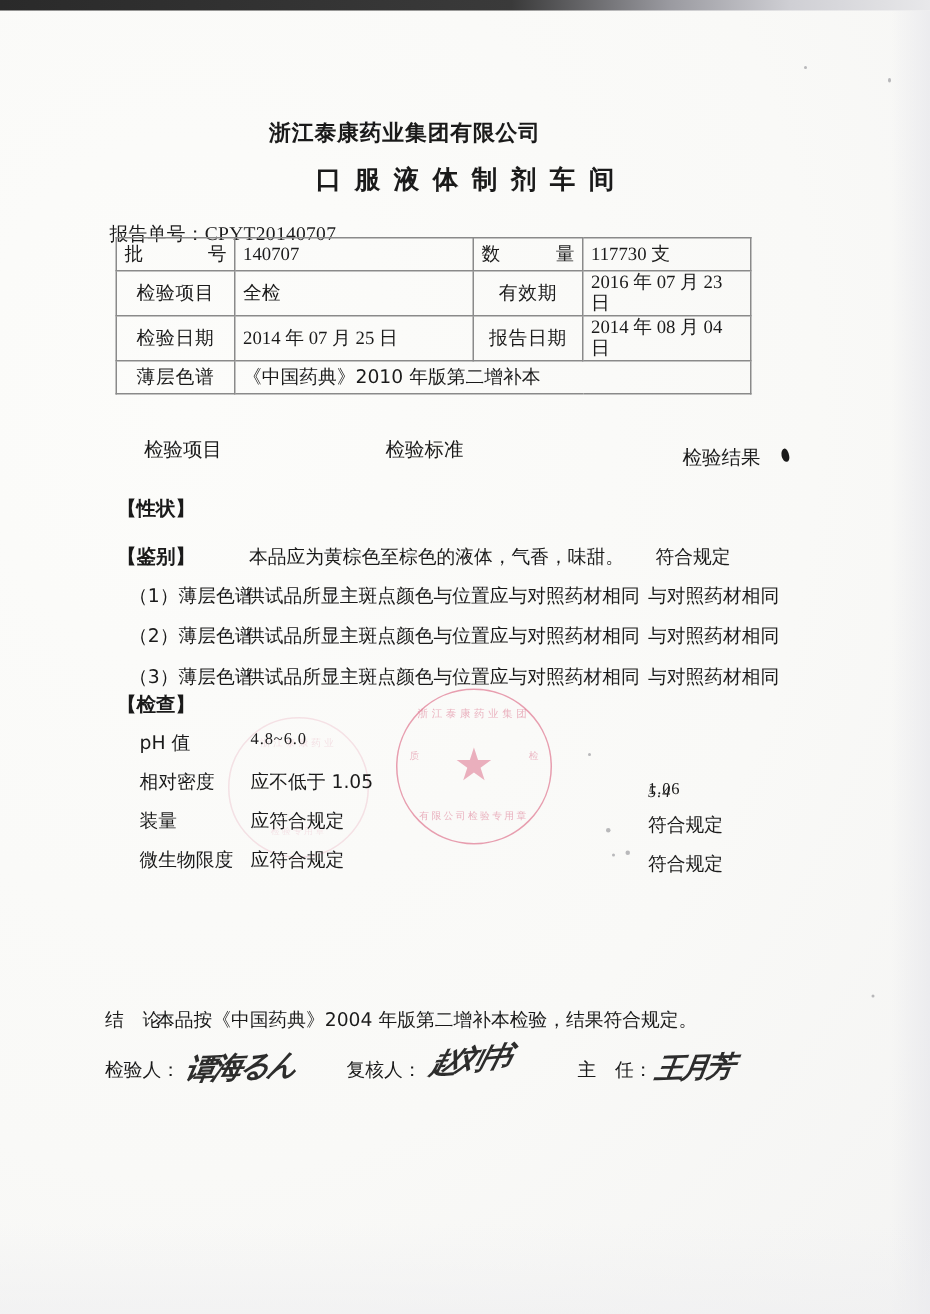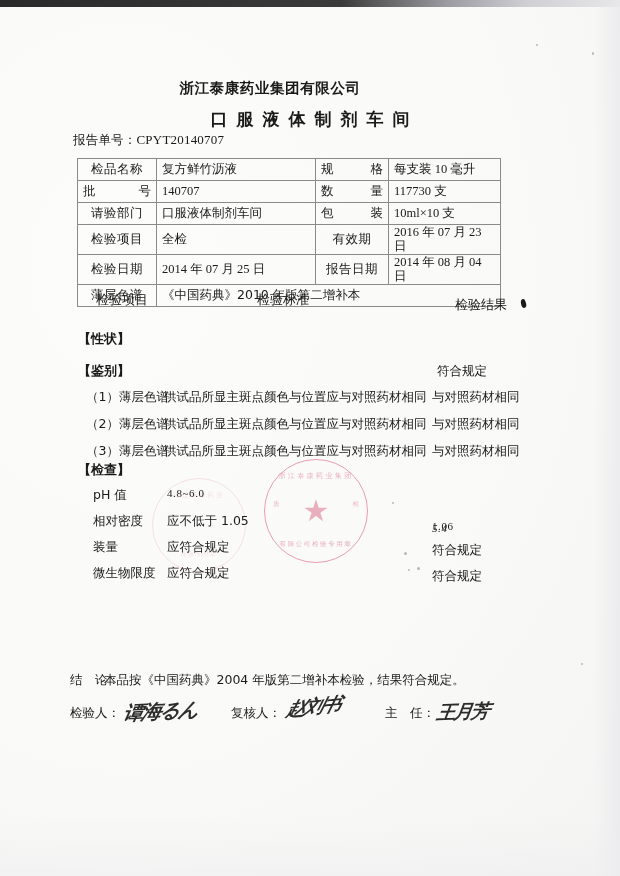--- a/index.html
+++ b/index.html
@@ -59,21 +59,21 @@
     left: 0; top: 108px;
     width: 620px;
     text-align: center;
     font-size: 17px;
     font-weight: bold;
     letter-spacing: 9px;
     text-indent: 9px;
   }
   .report-no {
     position: absolute;
-    left: 73px; top: 132px;
+    left: 73px; top: 148px;
     font-size: 12.5px;
     letter-spacing: 0.2px;
   }
   .report-no .rn-val {
     font-family: "Liberation Serif", serif;
     font-size: 13px;
   }
 
   
   .info-table {
@@ -299,36 +299,24 @@
 
   <div class="company">浙江泰康药业集团有限公司</div>
   <div class="doc-title">口服液体制剂车间</div>
   <div class="report-no">
     <span>报告单号：</span><span class="rn-val">CPYT20140707</span>
   </div>
 
   <table class="info-table">
     <tbody>
       <tr>
-        <td class="lbl w-lbl">检品名称</td>
-        <td class="val w-val">复方鲜竹沥液</td>
-        <td class="lbl w-lbl2 spaced"><span>规　格</span></td>
-        <td class="val mono">每支装 10 毫升</td>
-      </tr>
-      <tr>
         <td class="lbl w-lbl spaced"><span>批　号</span></td>
         <td class="val mono w-val">140707</td>
         <td class="lbl w-lbl2 spaced"><span>数　量</span></td>
         <td class="val mono">117730 支</td>
-      </tr>
-      <tr>
-        <td class="lbl w-lbl">请验部门</td>
-        <td class="val w-val">口服液体制剂车间</td>
-        <td class="lbl w-lbl2 spaced"><span>包　装</span></td>
-        <td class="val mono">10ml×10 支</td>
       </tr>
       <tr>
         <td class="lbl w-lbl">检验项目</td>
         <td class="val w-val">全检</td>
         <td class="lbl w-lbl2">有效期</td>
         <td class="val mono">2016 年 07 月 23 日</td>
       </tr>
       <tr>
         <td class="lbl w-lbl">检验日期</td>
         <td class="val mono w-val">2014 年 07 月 25 日</td>
@@ -343,20 +331,21 @@
   </table>
 
   <div class="col-heads">
     <div class="ch ch-item">检验项目</div>
     <div class="ch ch-std">检验标准</div>
     <div class="ch ch-res">检验结果</div>
   </div>
   <div class="ink-mark"></div>
 
   <div class="sec-head" style="top:330px;">【性状】</div>
+  <div class="row prop-std" style="top:363px;">本品应为黄棕色至棕色的液体，气香，味甜。</div>
   <div class="row prop-res" style="top:363px;">符合规定</div>
 
   <div class="sec-head" style="top:362px;">【鉴别】</div>
   <div class="row tlc-item" style="top:389px;">（1）薄层色谱</div>
   <div class="row tlc-std" style="top:389px;">供试品所显主斑点颜色与位置应与对照药材相同</div>
   <div class="row tlc-res" style="top:389px;">与对照药材相同</div>
 
   <div class="row tlc-item" style="top:416px;">（2）薄层色谱</div>
   <div class="row tlc-std" style="top:416px;">供试品所显主斑点颜色与位置应与对照药材相同</div>
   <div class="row tlc-res" style="top:416px;">与对照药材相同</div>

